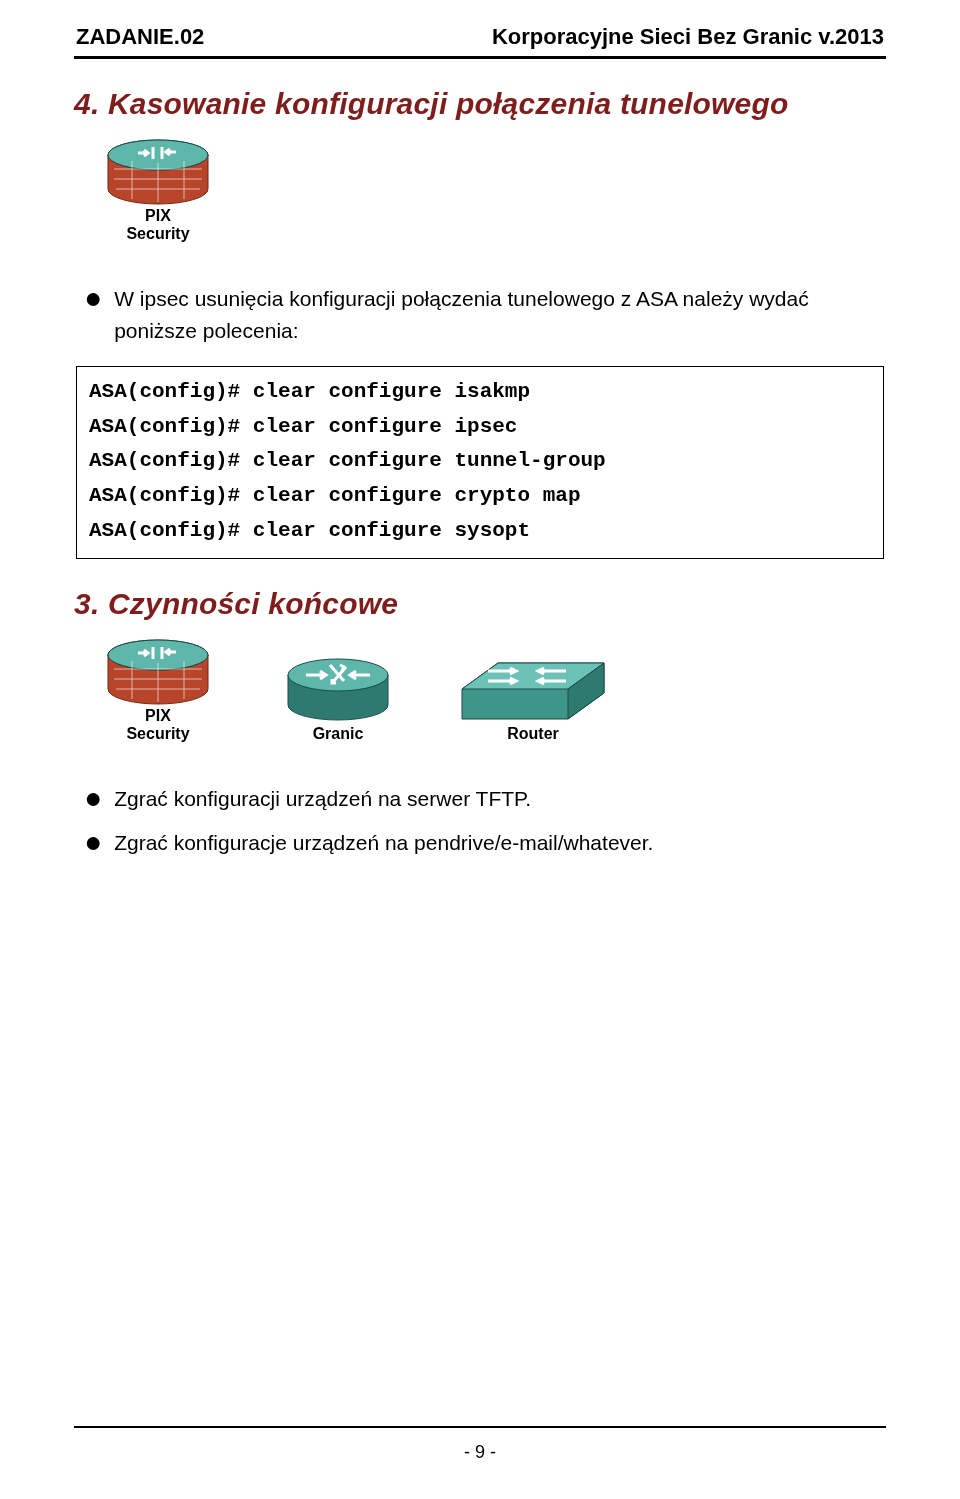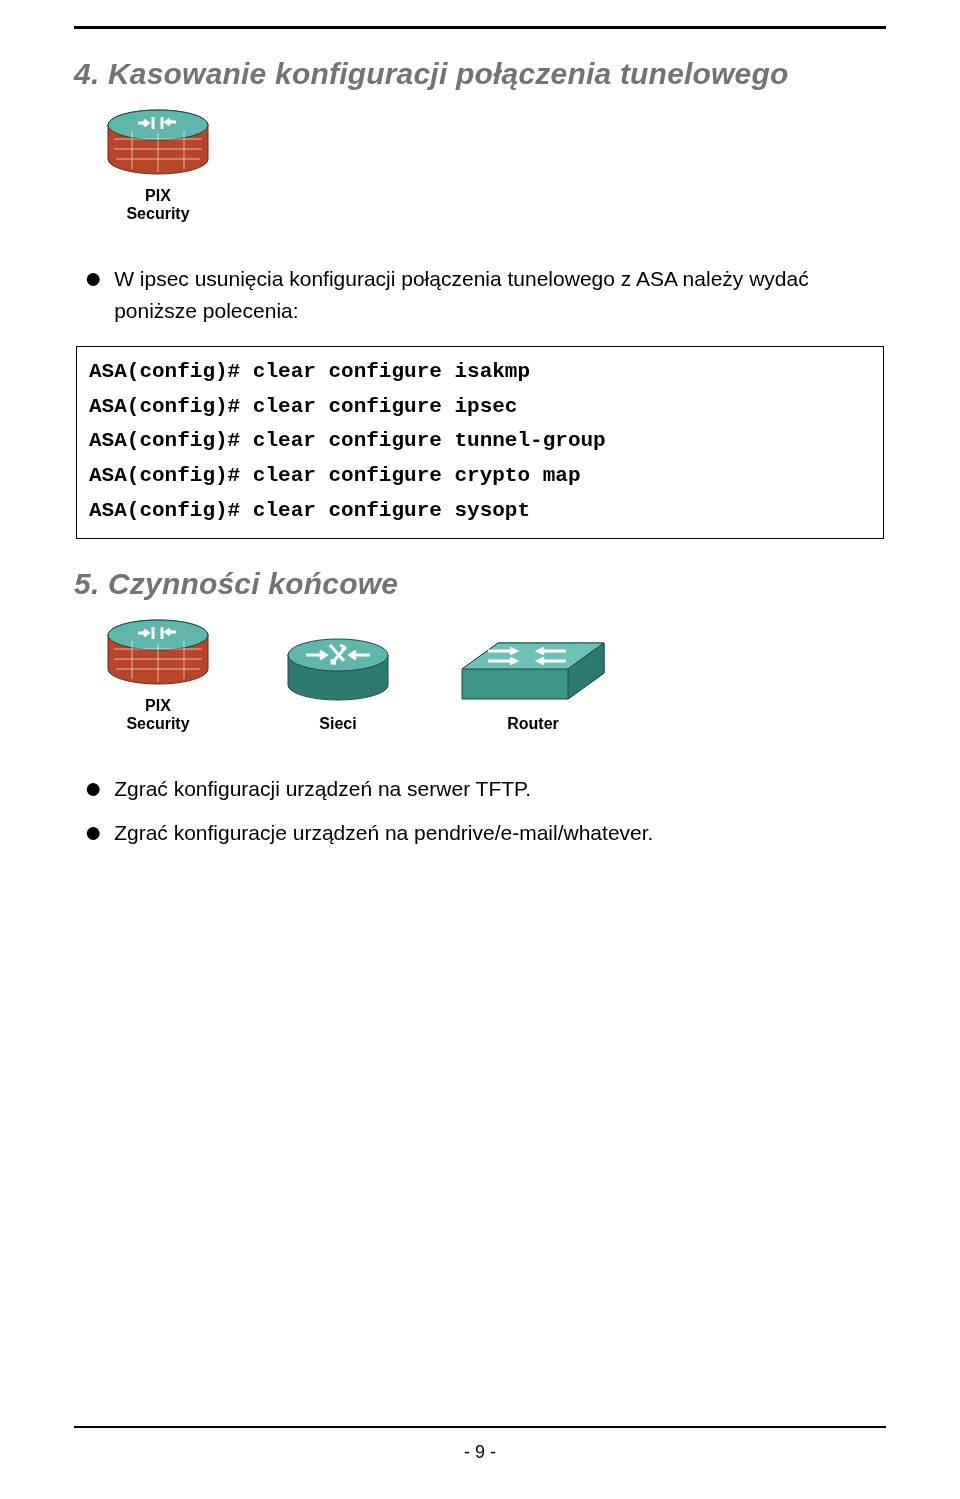--- a/index.html
+++ b/index.html
@@ -30,21 +30,21 @@
     font-size: 22px;
   }
   .hr-top {
     border: none;
     border-top: 3px solid #000;
     margin: 2px 0 10px 0;
   }
   .h2-red {
     font-size: 30px;
     font-weight: bold;
-    color: #737373;
+    color: #7f1d1d;
     margin: 28px 0 18px 0;
     letter-spacing: 0.2px;
     font-style: italic;
   }
   .device-row {
     display: flex;
     gap: 60px;
     margin-left: 24px;
     margin-bottom: 40px;
     margin-top: 6px;
@@ -54,21 +54,21 @@
     flex-direction: column;
     align-items: center;
     justify-content: flex-end;
     min-width: 120px;
   }
   .device-label {
     font-family: Arial, sans-serif;
     font-weight: bold;
     font-size: 16px;
     color: #000;
-    margin-top: 10px;
+    margin-top: 0;
     text-align: center;
     white-space: pre-line;
   }
   .body-text {
     font-size: 21px;
     line-height: 1.5;
     margin: 0 2px 6px 2px;
   }
   .bullet-row {
     display: flex;
@@ -110,20 +110,24 @@
   }
 
   
   svg { display: block; }
 </style>
 </head>
 <body>
 
 <div class="page">
 
+  <div class="header-row">
+    <div>ZADANIE.02</div>
+    <div class="header-right">Korporacyjne Sieci Bez Granic v.2013</div>
+  </div>
   <hr class="hr-top">
 
   <div class="h2-red">4. Kasowanie konfiguracji połączenia tunelowego</div>
 
   <div class="device-row">
     <div class="device">
       <span>
         <svg width="104" height="68" viewBox="0 0 104 68">
           <ellipse cx="52" cy="16" rx="50" ry="15" fill="#3e968b" stroke="#1a4d46" stroke-width="1"></ellipse>
           <path d="M2 16 L2 50 A50 15 0 0 0 102 50 L102 16 A50 15 0 0 1 2 16 Z" fill="#b8452a" stroke="#6a2615" stroke-width="1"></path>
@@ -153,21 +157,21 @@
     <div class="bullet">●</div>
     <div class="body-text">W ipsec usunięcia konfiguracji połączenia tunelowego z ASA należy wydać poniższe polecenia:</div>
   </div>
 
   <div class="code-box">ASA(config)# clear configure isakmp
 ASA(config)# clear configure ipsec
 ASA(config)# clear configure tunnel-group
 ASA(config)# clear configure crypto map
 ASA(config)# clear configure sysopt</div>
 
-  <div class="h2-red">5. Czynności końcowe</div>
+  <div class="h2-red">3. Czynności końcowe</div>
 
   <div class="device-row">
     <div class="device">
       <span>
         <svg width="104" height="68" viewBox="0 0 104 68">
           <ellipse cx="52" cy="16" rx="50" ry="15" fill="#3e968b" stroke="#1a4d46" stroke-width="1"></ellipse>
           <path d="M2 16 L2 50 A50 15 0 0 0 102 50 L102 16 A50 15 0 0 1 2 16 Z" fill="#b8452a" stroke="#6a2615" stroke-width="1"></path>
           <ellipse cx="52" cy="16" rx="50" ry="15" fill="#5fb6ab" stroke="#1a4d46" stroke-width="1"></ellipse>
           <g stroke="#ffffff" stroke-width="1" opacity="0.6">
             <line x1="8" y1="30" x2="96" y2="30"></line>
@@ -195,21 +199,21 @@
           <path d="M2 18 L2 48 A50 15 0 0 0 102 48 L102 18 A50 15 0 0 1 2 18 Z" fill="#2e7a70" stroke="#1a4d46" stroke-width="1"></path>
           <ellipse cx="52" cy="18" rx="50" ry="16" fill="#5fb6ab" stroke="#1a4d46" stroke-width="1"></ellipse>
           <g stroke="#ffffff" stroke-width="3" fill="#ffffff">
             <path d="M20 18 L40 18 M34 14 L40 18 L34 22" fill="none"></path>
             <path d="M64 18 L84 18 M70 14 L64 18 L70 22" fill="none"></path>
             <path d="M44 8 L58 24 M54 8 L58 10 L56 14" fill="none"></path>
             <path d="M60 10 L46 26 M46 22 L46 26 L50 26" fill="none"></path>
           </g>
         </svg>
       </span>
-      <div class="device-label">Sieci</div>
+      <div class="device-label">Granic</div>
     </div>
 
     <div class="device">
       <span>
         <svg width="150" height="66" viewBox="0 0 150 66">
           <path d="M4 30 L40 4 L146 4 L146 34 L110 60 L4 60 Z" fill="#3e968b" stroke="#1a4d46" stroke-width="1"></path>
           <path d="M4 30 L110 30 L146 4 L40 4 Z" fill="#6cc2b7" stroke="#1a4d46" stroke-width="1"></path>
           <path d="M110 30 L110 60 L146 34 L146 4 Z" fill="#2e7a70" stroke="#1a4d46" stroke-width="1"></path>
           <g stroke="#ffffff" stroke-width="3" fill="none">
             <path d="M30 12 L58 12 M52 9 L58 12 L52 15"></path>

